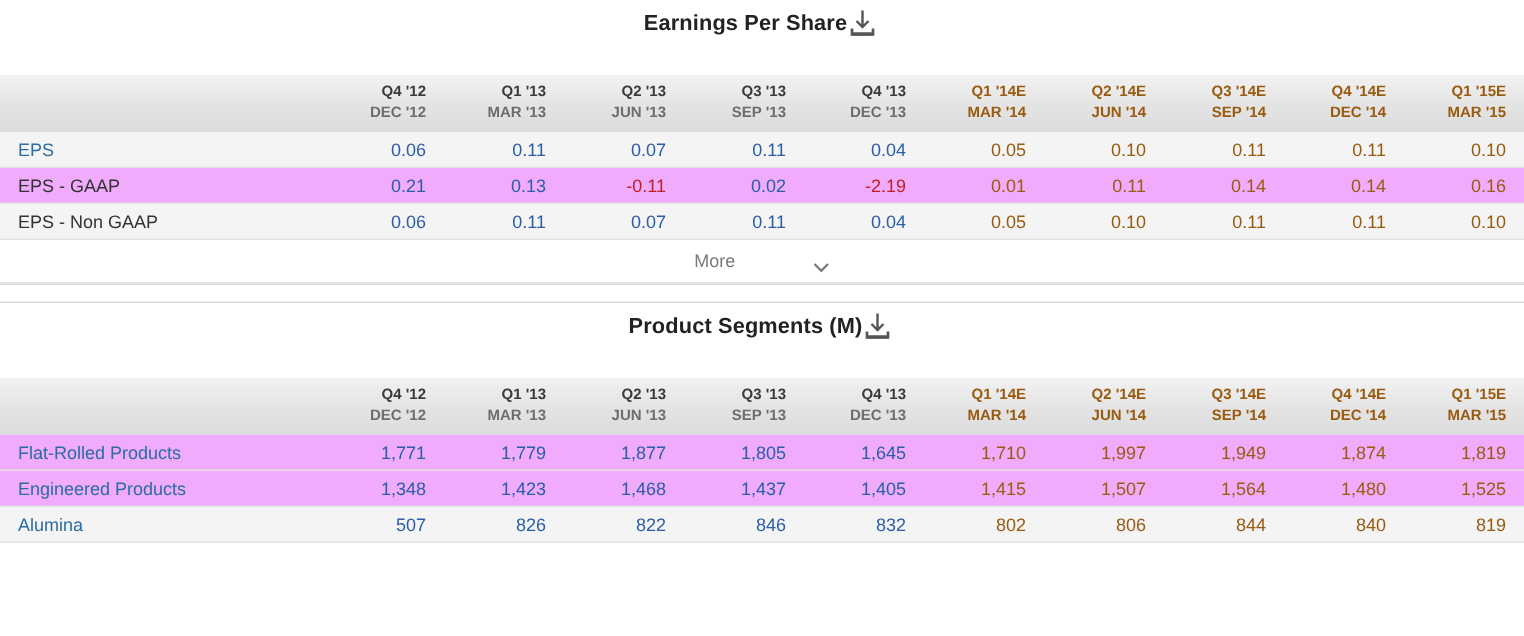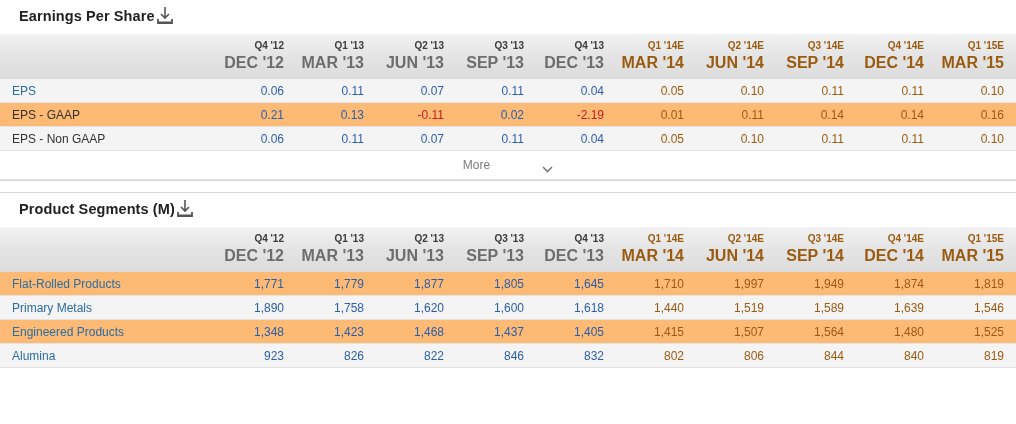--- a/index.html
+++ b/index.html
@@ -15,24 +15,23 @@
     color: #333333;
     overflow: hidden;
   }
   .panel {
     width: 1016px;
     box-sizing: border-box;
   }
   .panel-header {
     display: flex;
     align-items: center;
-    justify-content: flex-start;
-    padding: 6px 10px 8px 8px;
+    justify-content: center;
+    padding: 6px 10px 24px 8px;
     box-sizing: border-box;
-    margin-left: 11px;
   }
   .panel-title {
     font-size: 14.5px;
     font-weight: bold;
     color: #222222;
     letter-spacing: 0.1px;
   }
   .download-icon {
     width: 20px;
     height: 20px;
@@ -55,21 +54,21 @@
     padding: 6px 12px 2px 0;
     text-align: right;
     font-size: 10px;
     font-weight: bold;
     color: #3b3b3b;
     white-space: nowrap;
   }
   .th-sub {
     padding: 1px 12px 7px 0;
     text-align: right;
-    font-size: 16px;
+    font-size: 10px;
     font-weight: bold;
     color: #6d6d6d;
     white-space: nowrap;
   }
   th.est .th-inner { color: #9a5b10; }
   th.est .th-sub { color: #9a5b10; }
   th.corner {
     background: linear-gradient(to bottom, #f2f2f2 0%, #e4e4e4 50%, #dcdcdc 100%);
   }
   tbody tr td {
@@ -84,21 +83,21 @@
     text-align: left;
     padding-left: 12px;
     color: #2b6ca3;
   }
   tbody tr td.rowlabel.indent {
   }
   tbody tr.alt td {
     background: #f4f4f4;
   }
   tbody tr.plain td {
-    background: #fdba74;
+    background: #f0abfc;
     margin-top: 11px;
   }
   td.num-blue { color: #2b5ea8; }
   td.num-red  { color: #c02020; }
   td.num-est  { color: #9a5b10; }
   .more-bar {
     height: 28px;
     display: flex;
     align-items: center;
     justify-content: center;
@@ -330,49 +329,36 @@
         <td class="num-blue">1,779</td>
         <td class="num-blue">1,877</td>
         <td class="num-blue">1,805</td>
         <td class="num-blue">1,645</td>
         <td class="num-est">1,710</td>
         <td class="num-est">1,997</td>
         <td class="num-est">1,949</td>
         <td class="num-est">1,874</td>
         <td class="num-est">1,819</td>
       </tr>
-      <tr class="alt">
-        <td class="rowlabel indent">Primary Metals</td>
-        <td class="num-blue">1,890</td>
-        <td class="num-blue">1,758</td>
-        <td class="num-blue">1,620</td>
-        <td class="num-blue">1,600</td>
-        <td class="num-blue">1,618</td>
-        <td class="num-est">1,440</td>
-        <td class="num-est">1,519</td>
-        <td class="num-est">1,589</td>
-        <td class="num-est">1,639</td>
-        <td class="num-est">1,546</td>
-      </tr>
       <tr class="plain">
         <td class="rowlabel indent">Engineered Products</td>
         <td class="num-blue">1,348</td>
         <td class="num-blue">1,423</td>
         <td class="num-blue">1,468</td>
         <td class="num-blue">1,437</td>
         <td class="num-blue">1,405</td>
         <td class="num-est">1,415</td>
         <td class="num-est">1,507</td>
         <td class="num-est">1,564</td>
         <td class="num-est">1,480</td>
         <td class="num-est">1,525</td>
       </tr>
       <tr class="alt">
         <td class="rowlabel indent">Alumina</td>
-        <td class="num-blue">923</td>
+        <td class="num-blue">507</td>
         <td class="num-blue">826</td>
         <td class="num-blue">822</td>
         <td class="num-blue">846</td>
         <td class="num-blue">832</td>
         <td class="num-est">802</td>
         <td class="num-est">806</td>
         <td class="num-est">844</td>
         <td class="num-est">840</td>
         <td class="num-est">819</td>
       </tr>

